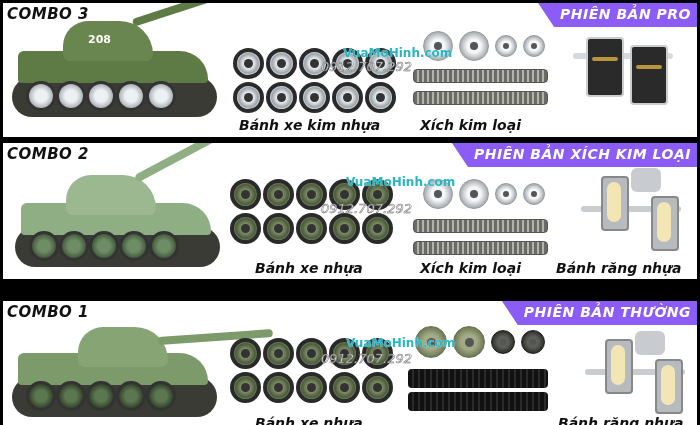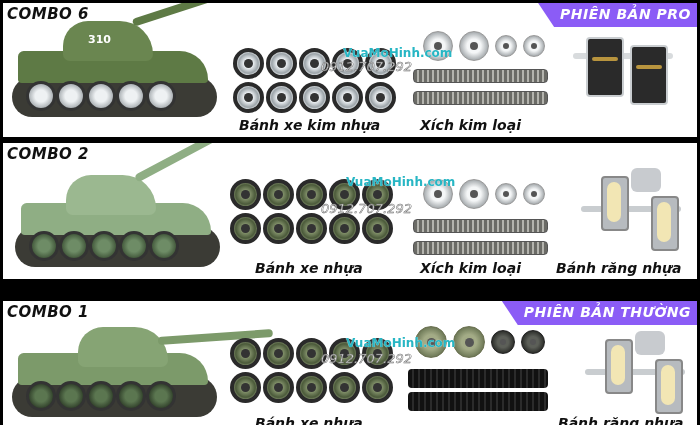--- a/index.html
+++ b/index.html
@@ -101,29 +101,29 @@
   }
   .watermark-phone {
     position: absolute; font-size: 13px; color: rgba(255,255,255,0.85);
     -webkit-text-stroke: 0.5px #666; white-space: nowrap; font-style: italic;
   }
 </style>
 </head>
 <body>
 
 <div class="panel panel-3">
-  <div class="combo-label">COMBO 6</div>
+  <div class="combo-label">COMBO 3</div>
   <div class="version-badge">PHIÊN BẢN PRO</div>
 
   <div class="tank" style="left:5px;top:8px;width:215px;height:120px;">
     <div class="track"></div>
     <div class="hull" style="background:#5e7a45;"></div>
     <div class="turret" style="background:#6a8650;"></div>
     <div class="barrel" style="background:#5e7a45;"></div>
-    <div class="number">310</div>
+    <div class="number">208</div>
     <div class="wheel" style="left:18px;background:radial-gradient(circle,#eef1f3 35%,#a3a9ad 75%);"></div>
     <div class="wheel" style="left:48px;background:radial-gradient(circle,#eef1f3 35%,#a3a9ad 75%);"></div>
     <div class="wheel" style="left:78px;background:radial-gradient(circle,#eef1f3 35%,#a3a9ad 75%);"></div>
     <div class="wheel" style="left:108px;background:radial-gradient(circle,#eef1f3 35%,#a3a9ad 75%);"></div>
     <div class="wheel" style="left:138px;background:radial-gradient(circle,#eef1f3 35%,#a3a9ad 75%);"></div>
   </div>
 
   <div class="wheel-grid" style="left:230px;top:45px;">
     <div class="rw metal"></div>
       <div class="rw metal"></div>
@@ -159,20 +159,21 @@
 
   <div class="watermark" style="left:340px;top:43px;">VuaMoHinh.com</div>
   <div class="watermark-phone" style="left:318px;top:56px;">0912.707.292</div>
 
   <div class="caption" style="left:236px;top:114px;">Bánh xe kim nhựa</div>
   <div class="caption" style="left:417px;top:114px;">Xích kim loại</div>
 </div>
 
 <div class="panel panel-2">
   <div class="combo-label">COMBO 2</div>
+  <div class="version-badge">PHIÊN BẢN XÍCH KIM LOẠI</div>
 
   <div class="tank" style="left:8px;top:10px;width:215px;height:125px;">
     <div class="track" style="top:74px;"></div>
     <div class="hull" style="top:50px;background:#8fae84;"></div>
     <div class="turret" style="top:22px;background:#9bb890;"></div>
     <div class="barrel" style="top:22px;transform:rotate(-28deg);background:#8fae84;"></div>
     <div class="wheel" style="top:78px;left:18px;background:radial-gradient(circle,#6e8c66 35%,#3f5438 75%);"></div>
     <div class="wheel" style="top:78px;left:48px;background:radial-gradient(circle,#6e8c66 35%,#3f5438 75%);"></div>
     <div class="wheel" style="top:78px;left:78px;background:radial-gradient(circle,#6e8c66 35%,#3f5438 75%);"></div>
     <div class="wheel" style="top:78px;left:108px;background:radial-gradient(circle,#6e8c66 35%,#3f5438 75%);"></div>

